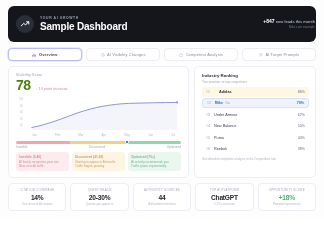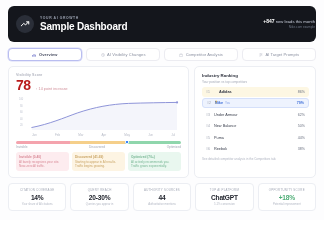--- a/index.html
+++ b/index.html
@@ -47,21 +47,21 @@
   .tab .ic svg { display: block; }
 
   
   .body { display: flex; gap: 5px; margin-top: 5px; }
   .card { background: #fff; border: 1px solid #eceef3; border-radius: 5px; }
   .left { flex: 0 0 181px; padding: 6px 7px; }
   .right { flex: 1; padding: 6px 6px 5px 7px; }
 
   .lbl { font-size: 3.6px; color: #9599a8; letter-spacing: .2px; }
   .scorerow { display: flex; align-items: baseline; gap: 5px; margin-top: 1px; }
-  .score { font-size: 14px; font-weight: 700; color: #b91c1c; line-height: 1; letter-spacing: -.5px; }
+  .score { font-size: 14px; font-weight: 700; color: #4d7c0f; line-height: 1; letter-spacing: -.5px; }
   .delta { font-size: 3.6px; color: #cf8b96; letter-spacing: .1px; }
 
   .chartwrap { margin-top: 4px; position: relative; height: 36px; }
   .chartwrap svg { display: block; width: 100%; height: 100%; }
   .xaxis { display: flex; justify-content: space-between; padding: 0 6px 0 16px; margin-top: 1px; }
   .xaxis span { font-size: 3px; color: #b6bac6; }
 
   
   .strip { display: flex; height: 2.6px; border-radius: 2px; overflow: hidden; margin-top: 4px; position: relative; }
   .strip i { display: block; height: 100%; }

